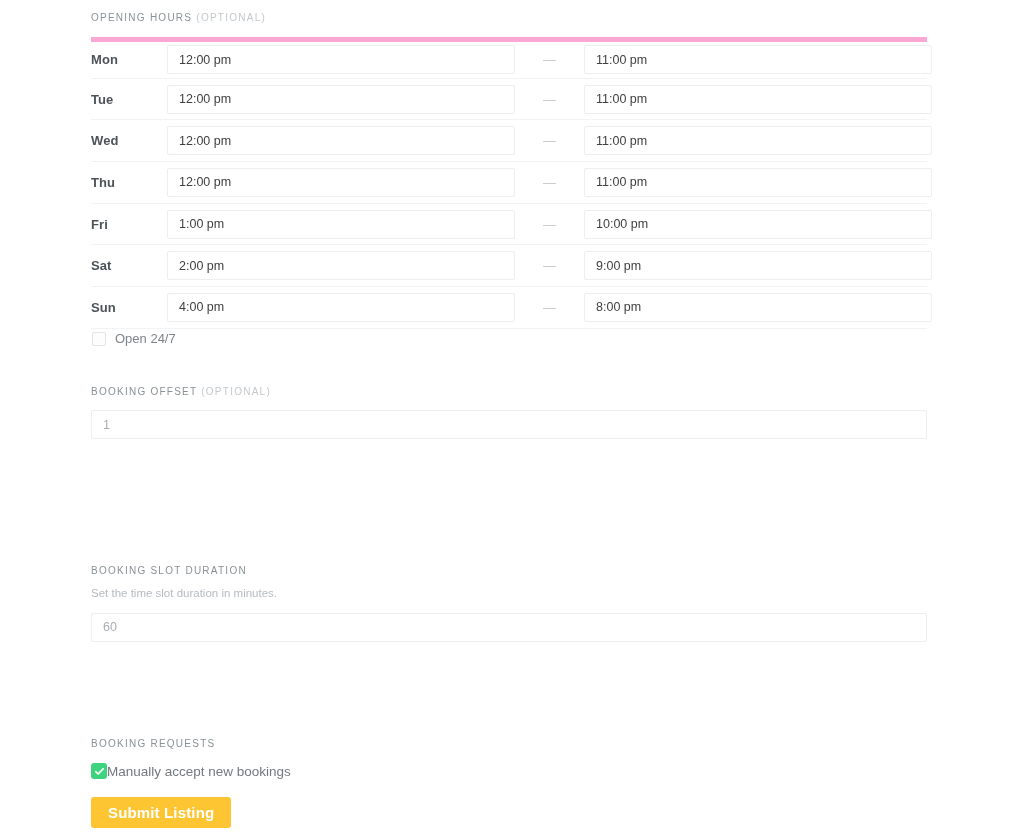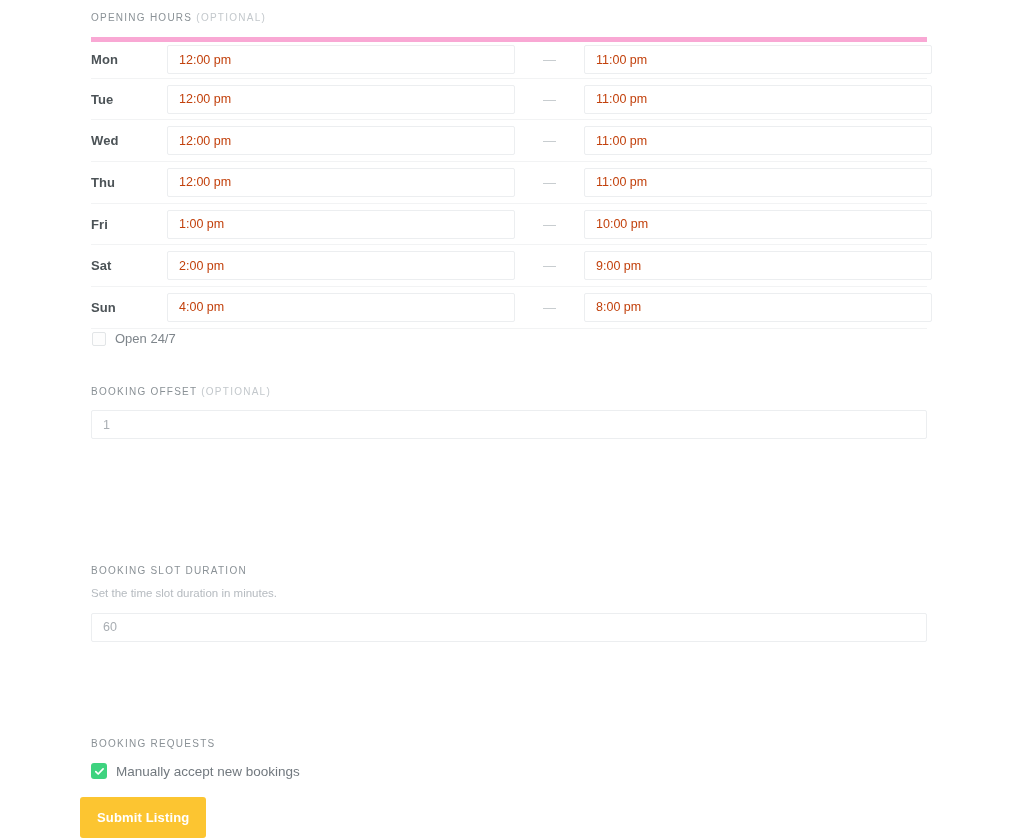--- a/index.html
+++ b/index.html
@@ -73,21 +73,21 @@
   }
   .time-input {
     width: 348px;
     flex: 0 0 348px;
     height: 29px;
     border: 1px solid #eceef0;
     border-radius: 2px;
     background: #ffffff;
     font-family: "Liberation Sans", sans-serif;
     font-size: 12.5px;
-    color: #c2410c;
+    color: #404040;
     padding: 0 0 0 11px;
     line-height: 27px;
     outline: none;
   }
   .time-input::placeholder { color: #a9aeb3; }
   .dash-sep {
     flex: 0 0 69px;
     width: 69px;
     text-align: center;
     color: #c2c7cb;
@@ -151,51 +151,50 @@
   .booking-requests {
     position: absolute;
     left: 91px;
     top: 739px;
     width: 836px;
   }
   .manual-row {
     margin-top: 14px;
     display: flex;
     align-items: center;
-    gap: 9px;
   }
   .cb-checked {
     width: 16px;
     height: 16px;
     border-radius: 3px;
     background: #3ed37f;
     display: inline-flex;
     align-items: center;
     justify-content: center;
     flex: 0 0 16px;
   }
   .cb-checked svg { display: block; }
   .manual-label {
     font-size: 13.5px;
     color: #72797f;
   }
 
   
   .submit-btn {
     position: absolute;
-    left: 80px;
+    left: 91px;
     top: 797px;
-    height: 41px;
+    height: 31px;
     padding: 0 17px;
     border: none;
     border-radius: 3px;
     background: #fcc531;
     color: #ffffff;
     font-family: "Liberation Sans", sans-serif;
-    font-size: 13px;
+    font-size: 15px;
     font-weight: 700;
     letter-spacing: 0.15px;
     cursor: pointer;
     line-height: 29px;
   }
 </style>
 </head>
 <body>
 
 <div class="page">

